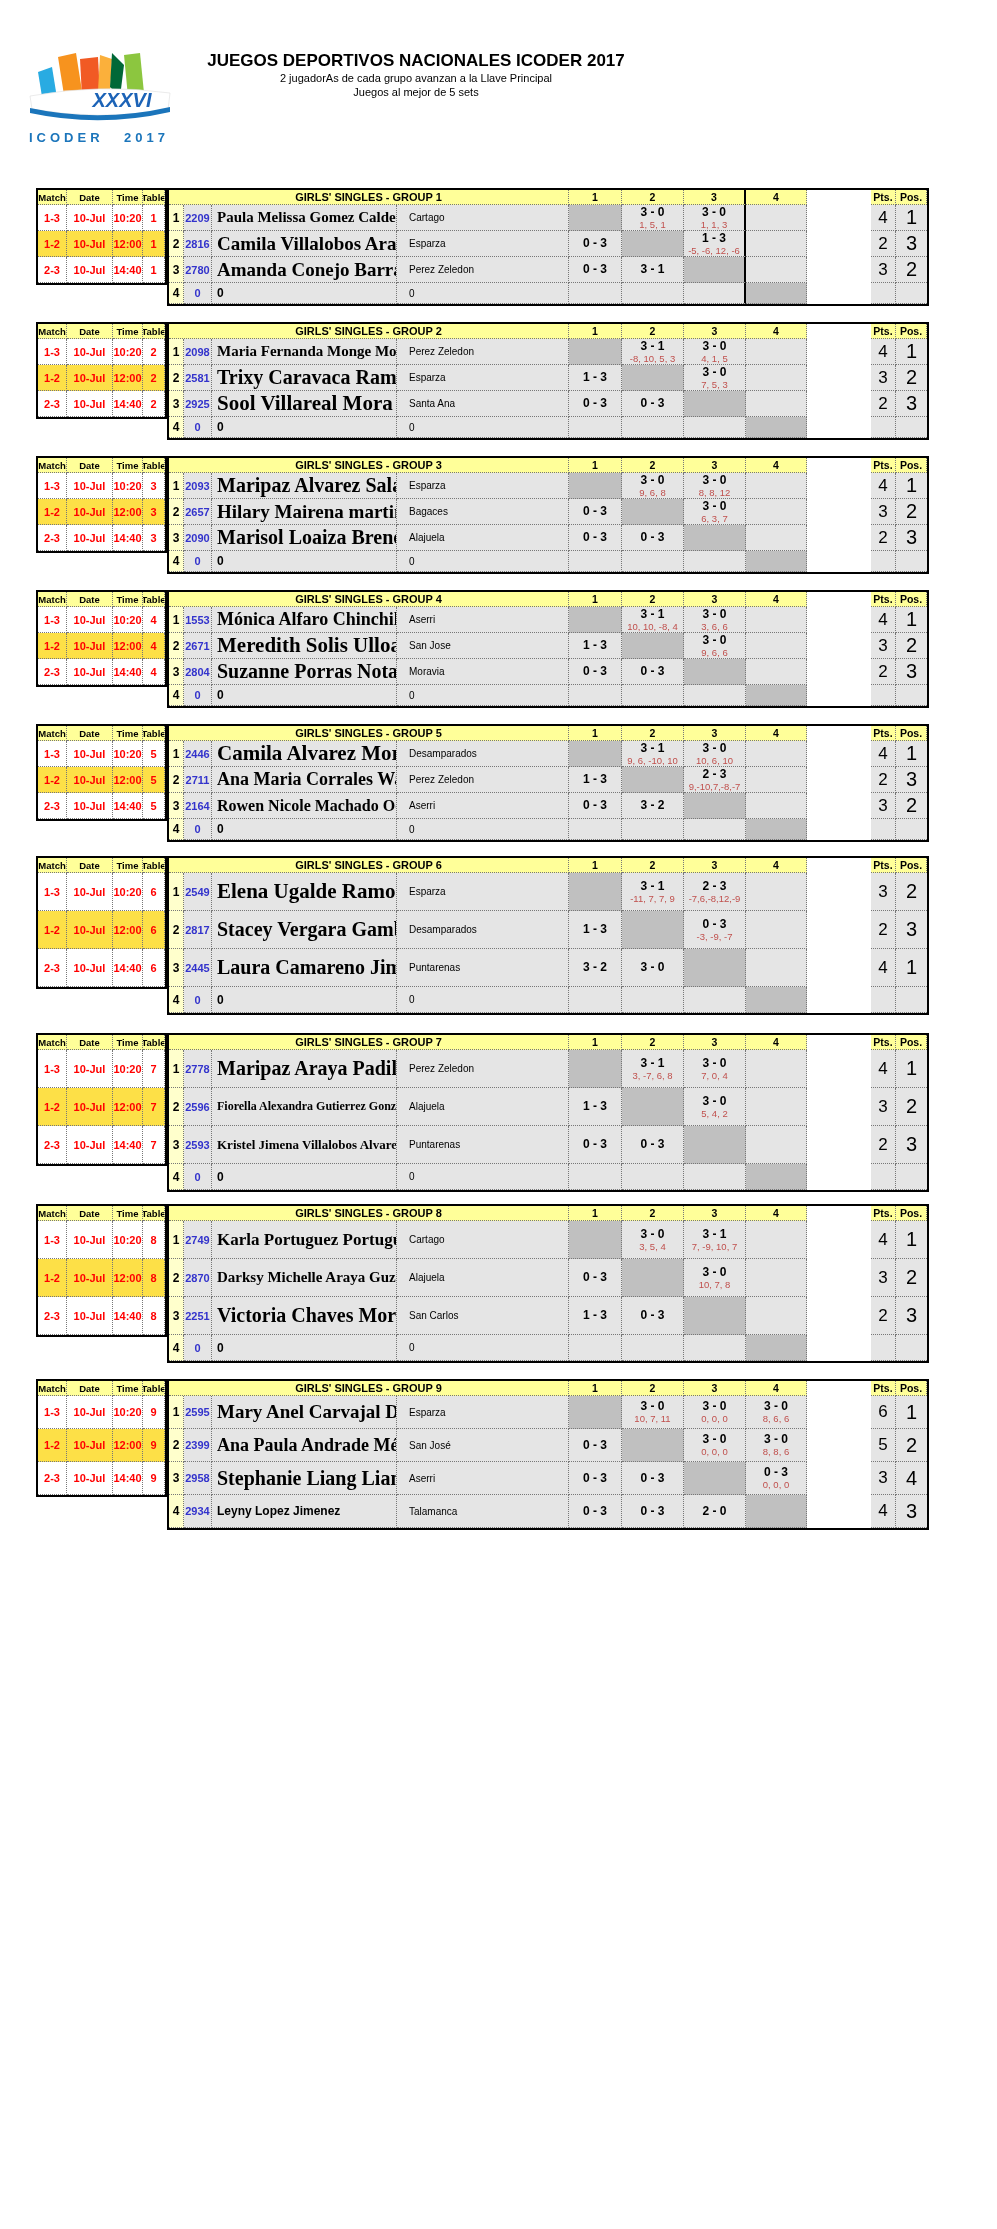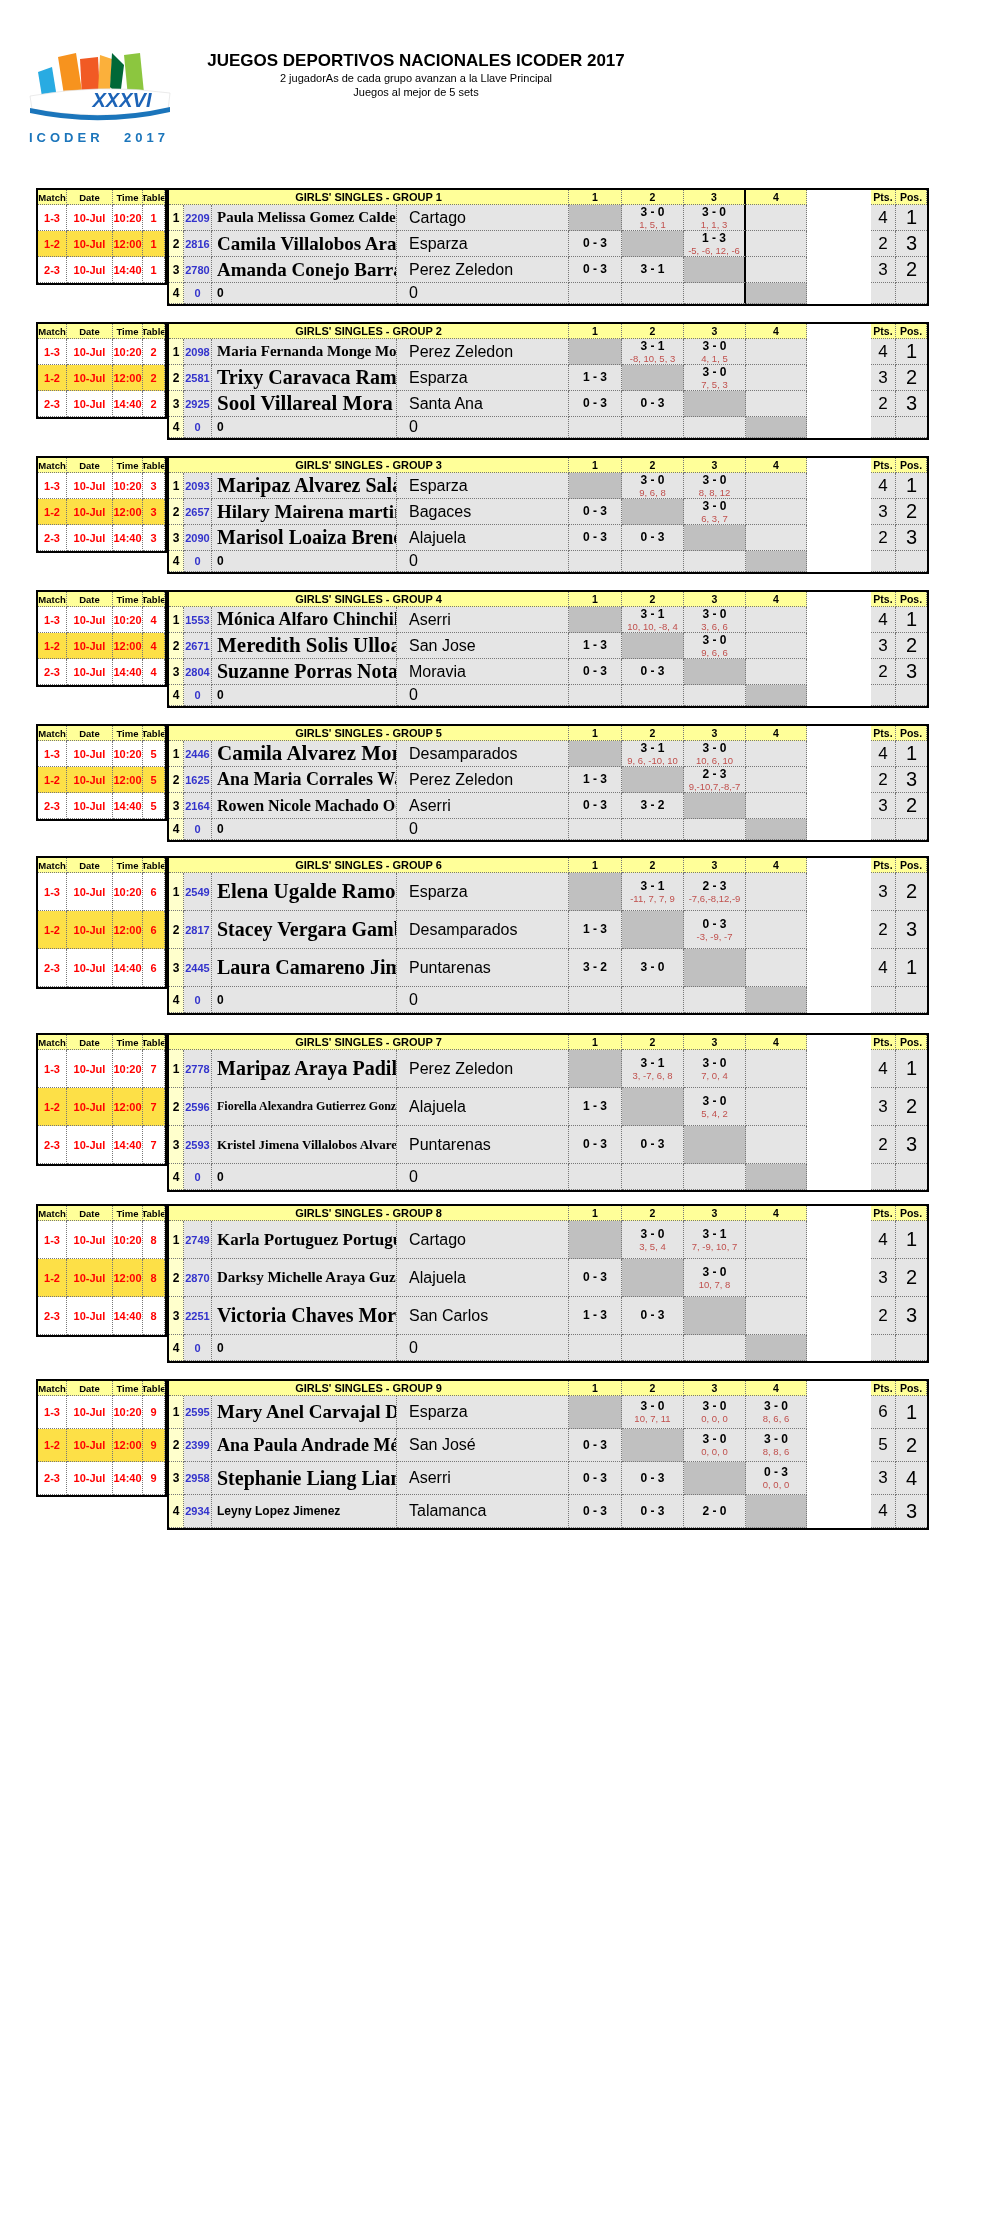--- a/index.html
+++ b/index.html
@@ -41,21 +41,21 @@
   .h{background:#FFFF99;font-weight:bold;font-size:10.5px;}
   .lh{font-size:9.5px;}
   .lv{color:#FF0000;font-weight:bold;font-size:11px;}
   .hl{background:#fde047;}
   .title{grid-column:1/5;font-size:11px;}
   .numcol{background:#FFFFCC;font-weight:bold;font-size:12px;}
   .idcol{color:#3333CC;font-weight:bold;font-size:11px;}
   .namecol{justify-content:flex-start;padding-left:5px;
            font-family:"Liberation Serif",serif;font-weight:bold;white-space:nowrap;}
   .name4{font-family:"Liberation Sans",sans-serif;font-size:12px;font-weight:bold;}
-  .citycol{justify-content:flex-start;padding-left:12px;font-size:16px;}
+  .citycol{justify-content:flex-start;padding-left:12px;font-size:10px;}
   .rescol{flex-direction:column;line-height:12px;}
   .diag{background:#C0C0C0;}
   .score{font-weight:bold;font-size:12px;line-height:13px;}
   .sets{font-size:9.5px;line-height:11px;color:#C0504D;white-space:nowrap;}
   .ptscol{font-size:17px;}
   .poscol{font-size:20px;border-right:none;}
   .solid-r{border-right:2px solid #000;}
 </style>
 </head>
 <body>
@@ -483,21 +483,21 @@
           </div>
           <div class="c rescol">
             <div class="score">3 - 0</div>
             <div class="sets">10, 6, 10</div>
           </div>
           <div class="c rescol"></div>
           <div class="sp"></div>
           <div class="c ptscol">4</div>
           <div class="c poscol">1</div>
           <div class="c numcol">2</div>
-          <div class="c idcol">1625</div>
+          <div class="c idcol">2711</div>
           <div class="c namecol" style="font-size: 18px;">Ana Maria Corrales Waser</div>
           <div class="c citycol">Perez Zeledon</div>
           <div class="c rescol">
             <div class="score">1 - 3</div>
           </div>
           <div class="c rescol diag"></div>
           <div class="c rescol">
             <div class="score">2 - 3</div>
             <div class="sets">9,-10,7,-8,-7</div>
           </div>

